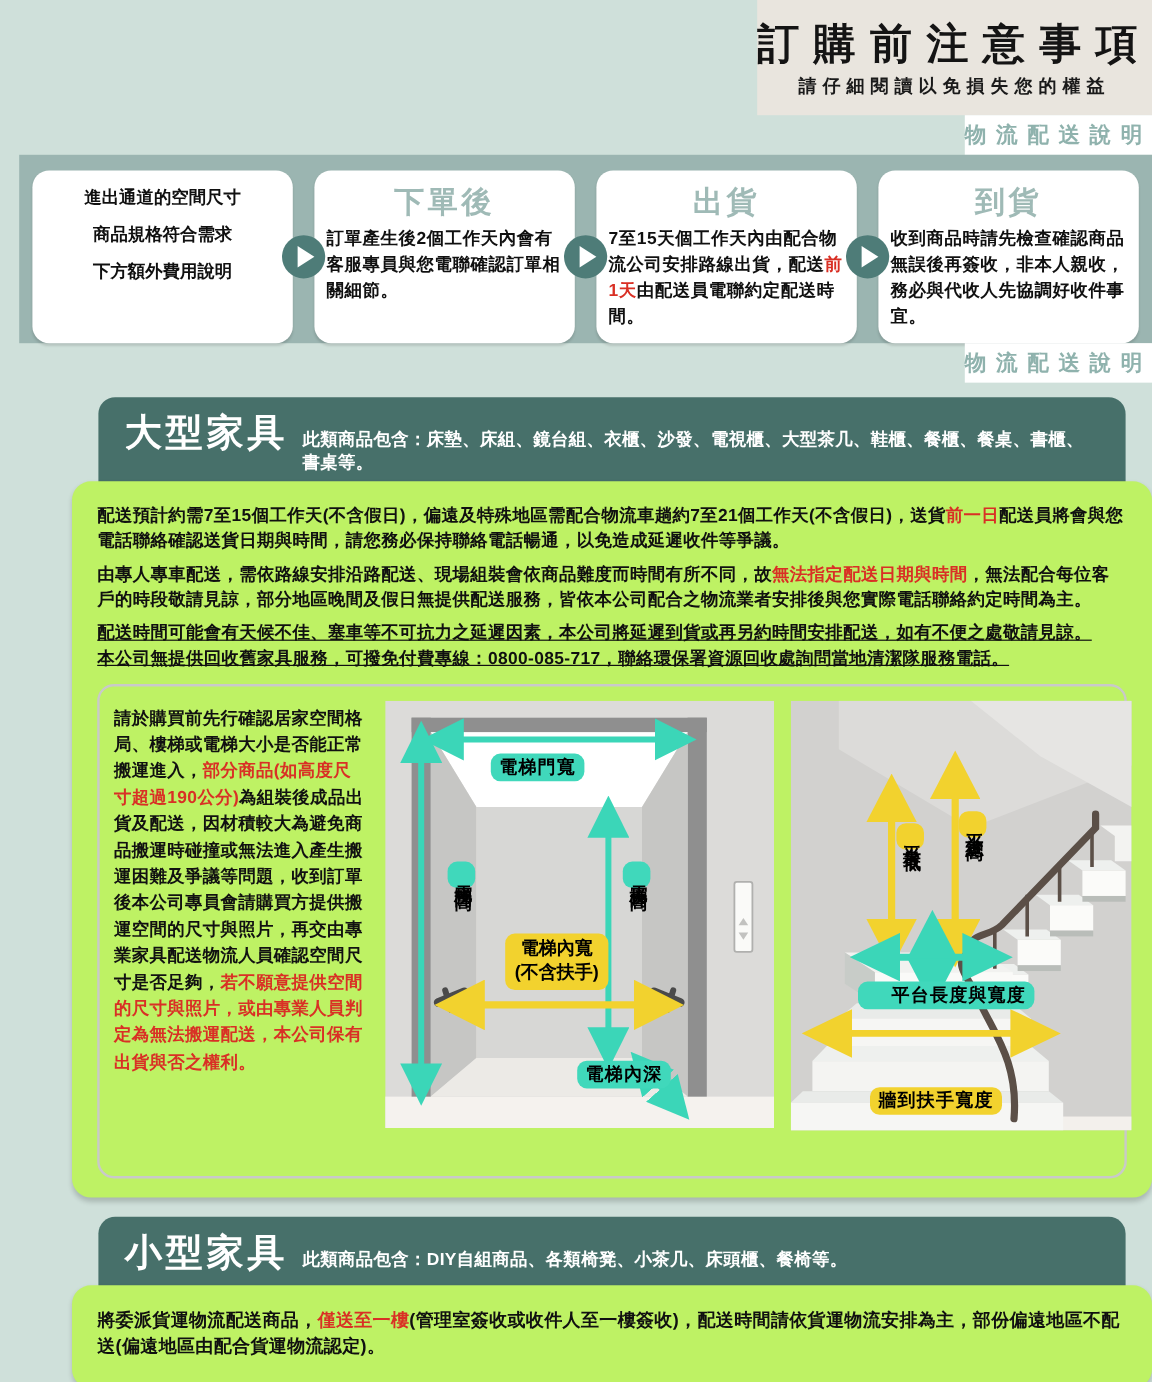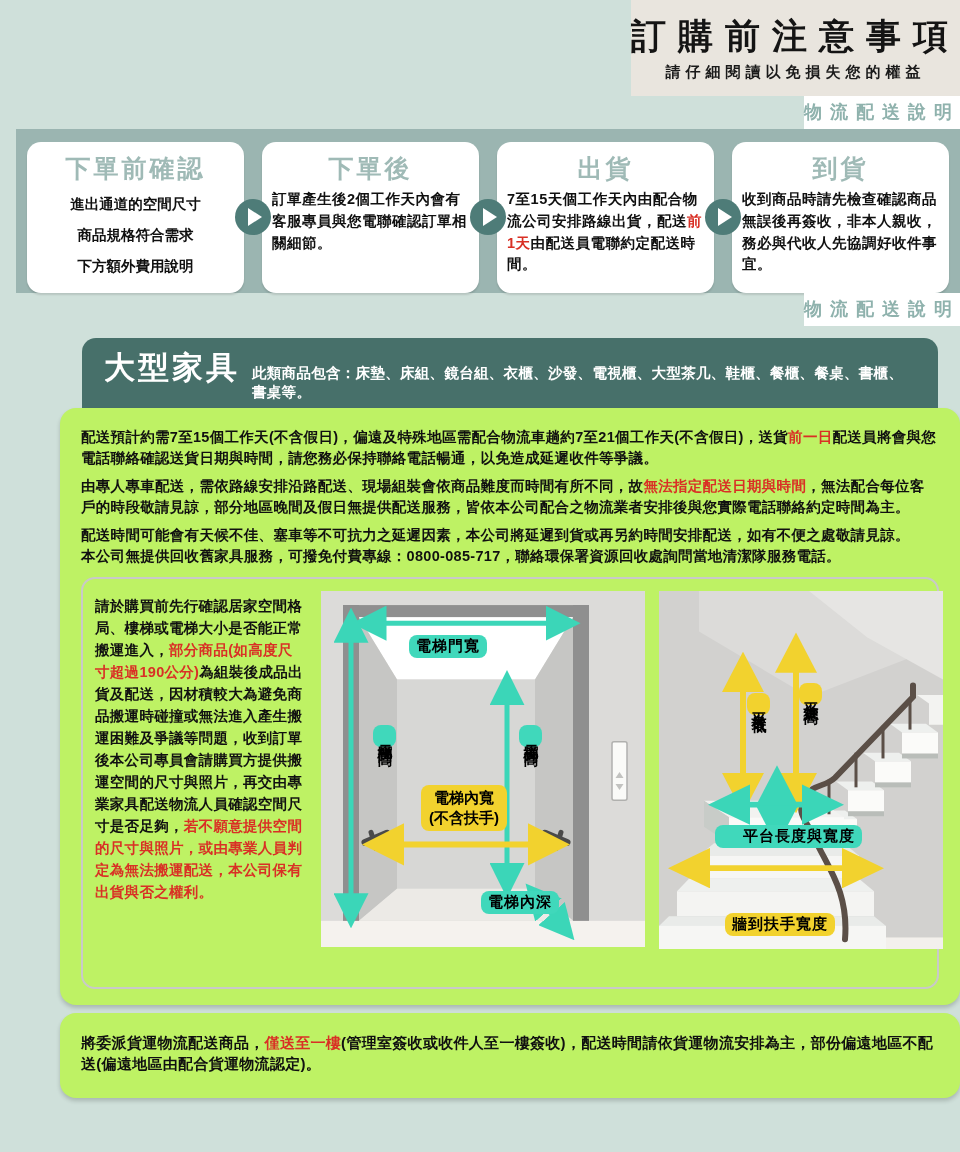--- a/index.html
+++ b/index.html
@@ -29,21 +29,21 @@
   
   .main{background:#cfe0da;flex:0 0 auto;padding-bottom:16px;}
   .block{width:900px;margin:12px auto 0;}
   .block-header{width:856px;margin:0 auto;background:#47706a;border-radius:14px 14px 0 0;
                 padding:9px 22px 14px;box-sizing:border-box;color:#fff;display:flex;align-items:baseline;gap:12px;}
   .block-header .bt{font-size:31px;letter-spacing:3px;white-space:nowrap;}
   .block-header .bi{font-size:14.5px;letter-spacing:.3px;}
   .block-body{position:relative;background:#bef264;border-radius:16px;margin-top:-8px;
               padding:12px 21px 16px;box-shadow:0 3px 4px rgba(0,0,0,.18);}
   .block-body p{margin:7px 0;font-size:14.5px;line-height:1.45;letter-spacing:.3px;color:#101010;}
-  .block-body p.tight{margin:0 0 0;}
+  .block-body p.tight{margin:0 0 0;text-decoration:underline;}
   .red{color:#d93025;}
   
   .diagram-box{border:2px solid #c9c9c9;border-radius:14px;margin-top:10px;height:412px;
                box-sizing:border-box;display:flex;gap:14px;padding:12px 10px 12px 12px;}
   .space-text{width:212px;flex:0 0 212px;font-size:14.5px;line-height:1.52;letter-spacing:.3px;padding-top:4px;}
   .panel{position:relative;flex:0 0 auto;}
   .panel svg{position:absolute;left:0;top:0;width:100%;height:100%;}
   .elevator{width:324px;height:356px;}
   .stairs{width:284px;height:358px;}
   .pill{position:absolute;background:#40d8bb;color:#000;border-radius:8px;
@@ -64,21 +64,20 @@
   </header>
 
   <div class="strip">
     <span>物流配送說明</span>
   </div>
 
   <section class="process">
     <div class="steps">
 
       <div class="card">
-        <div class="card-title">下單前確認</div>
         <div class="card-lines">
           <div>進出通道的空間尺寸</div>
           <div>商品規格符合需求</div>
           <div>下方額外費用說明</div>
         </div>
       </div>
 
       <div class="arrow">
           <span class="tri"></span>
         </div>
@@ -225,20 +224,24 @@
             <div class="pill vert yellow" style="left:140px;top:92px;">平台總高</div>
             <div class="pill" style="left:56px;top:234px;padding-left:28px;">平台長度與寬度</div>
             <div class="pill yellow" style="left:66px;top:296px;margin-top:26px;">牆到扶手寬度</div>
           </div>
 
         </div>
       </div>
     </div>
 
     <div class="block" style="margin-top:16px;">
+      <div class="block-header">
+        <span class="bt">小型家具</span>
+        <span class="bi">此類商品包含：DIY自組商品、各類椅凳、小茶几、床頭櫃、餐椅等。</span>
+      </div>
       <div class="block-body">
         <p style="font-size:15px;"><span>將委派貨運物流配送商品，</span><span class="red">僅送至一樓</span><span>(管理室簽收或收件人至一樓簽收)，配送時間請依貨運物流安排為主，部份偏遠地區不配送(偏遠地區由配合貨運物流認定)。</span></p>
       </div>
     </div>
 
   </section>
 
 </div>
 
 </body></html>

